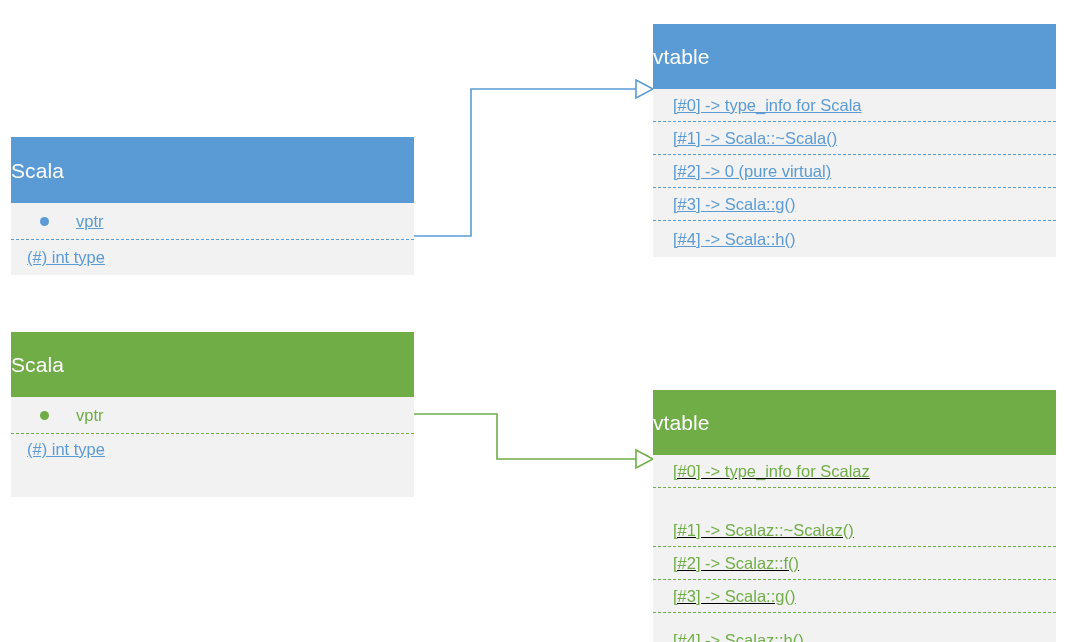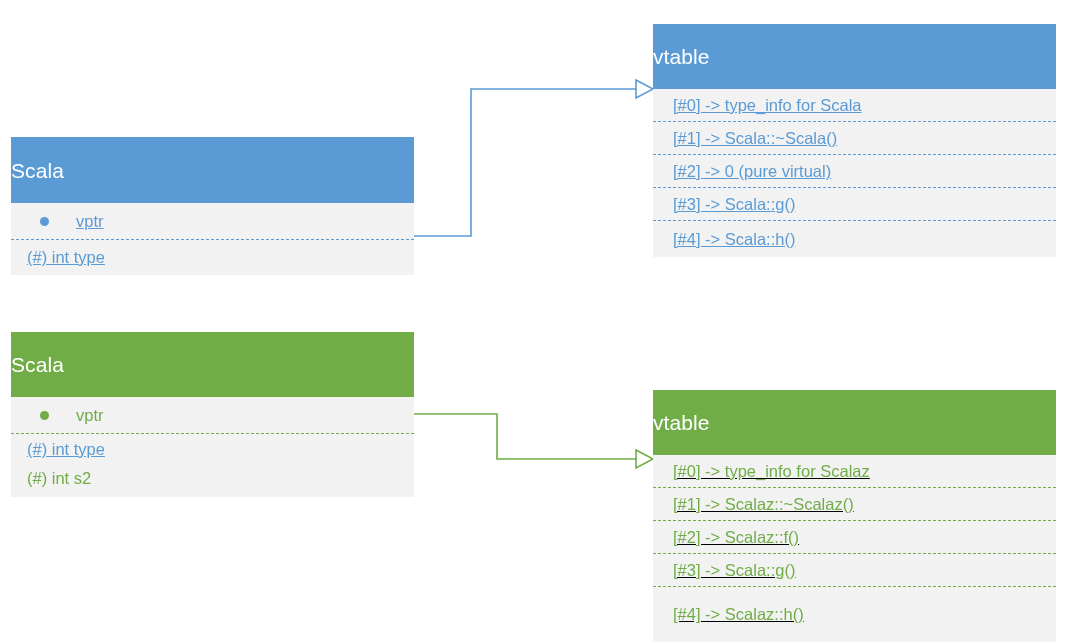--- a/index.html
+++ b/index.html
@@ -132,23 +132,20 @@
       <span>Scala</span>
     </div>
     <div class="box-body" style="height:100px;">
       <div class="row sep-green" style="height:37px;">
         <span class="bullet green"></span>
         <span class="t-green">vptr</span>
       </div>
       <div class="row" style="height:30px; padding-left:16px;">
         <span class="t-blue">(#) int type</span>
       </div>
-      <div class="row" style="height:28px; padding-left:16px;">
-        <span class="t-green">(#) int s2</span>
-      </div>
     </div>
   </div>
 
   <div class="box" style="left:653px; top:24px; width:403px;">
     <div class="box-header" style="height:65px; background:#5b9bd5;">
       <span>vtable</span>
     </div>
     <div class="box-body" style="height:168px;">
       <div class="vrow dash-blue t-blue" style="height:33px;">[#0] -&gt; type_info for Scala</div>
       <div class="vrow dash-blue t-blue" style="height:33px;">[#1] -&gt; Scala::~Scala()</div>
@@ -157,20 +154,20 @@
       <div class="vrow t-blue" style="height:36px;">[#4] -&gt; Scala::h()</div>
     </div>
   </div>
 
   <div class="box" style="left:653px; top:390px; width:403px;">
     <div class="box-header" style="height:65px; background:#70ad47;">
       <span>vtable</span>
     </div>
     <div class="box-body" style="height:187px;text-decoration:underline;">
       <div class="vrow dash-green t-green" style="height:33px;">[#0] -&gt; type_info for Scalaz</div>
-      <div class="vrow dash-green t-green" style="height:33px;">[#1] -&gt; Scalaz::~Scalaz()</div>
+      <div class="vrow dash-green t-green" style="height:33px;margin-top:26px;">[#1] -&gt; Scalaz::~Scalaz()</div>
       <div class="vrow dash-green t-green" style="height:33px;text-align:right;">[#2] -&gt; Scalaz::f()</div>
       <div class="vrow dash-green t-green" style="height:33px;">[#3] -&gt; Scala::g()</div>
       <div class="vrow t-green" style="height:55px;">[#4] -&gt; Scalaz::h()</div>
     </div>
   </div>
 
 </div>
 
 </body></html>

